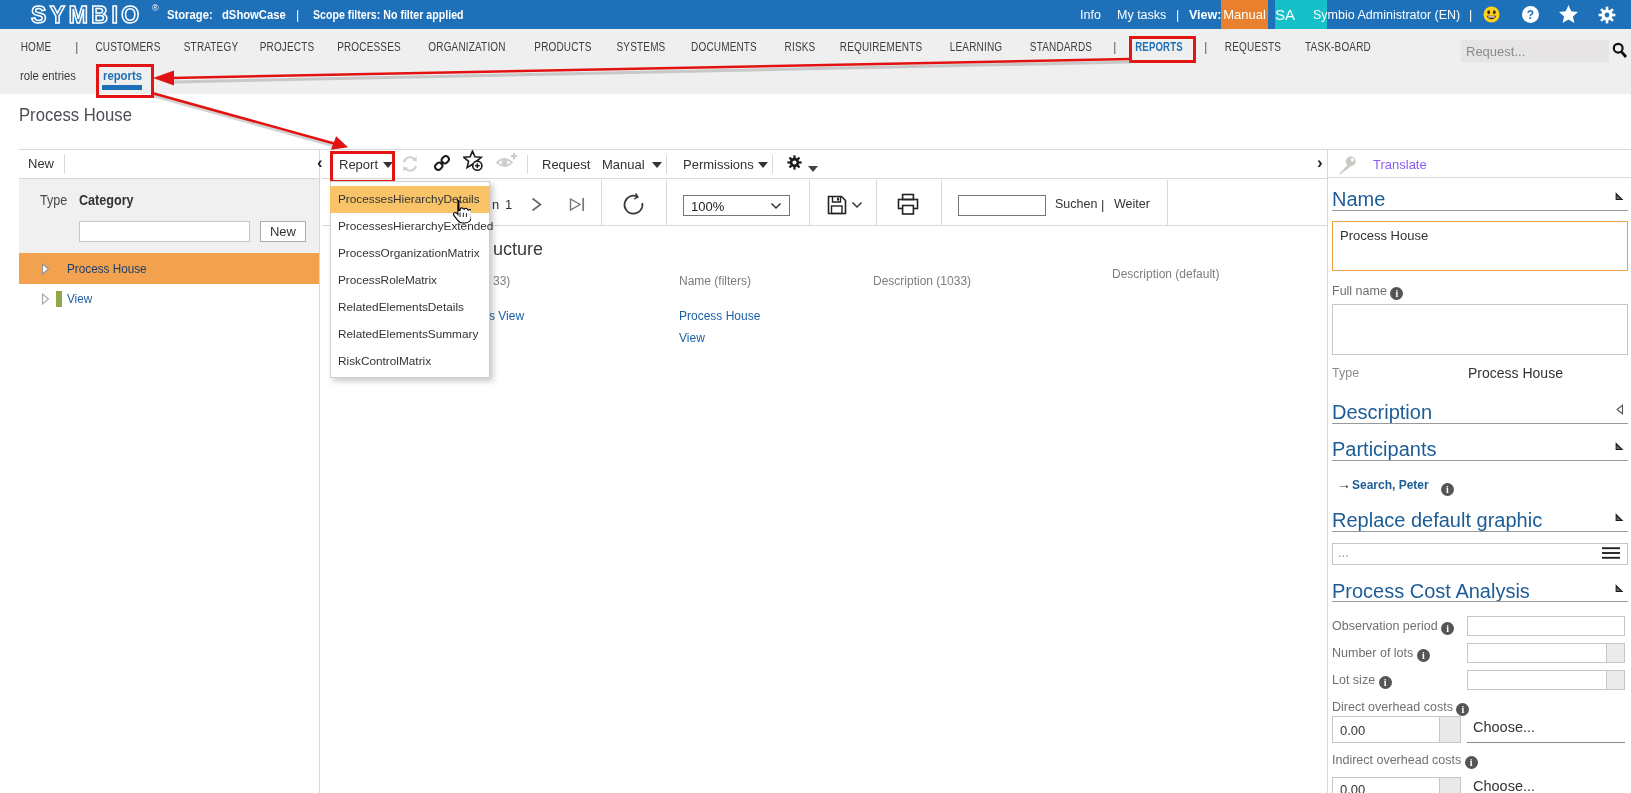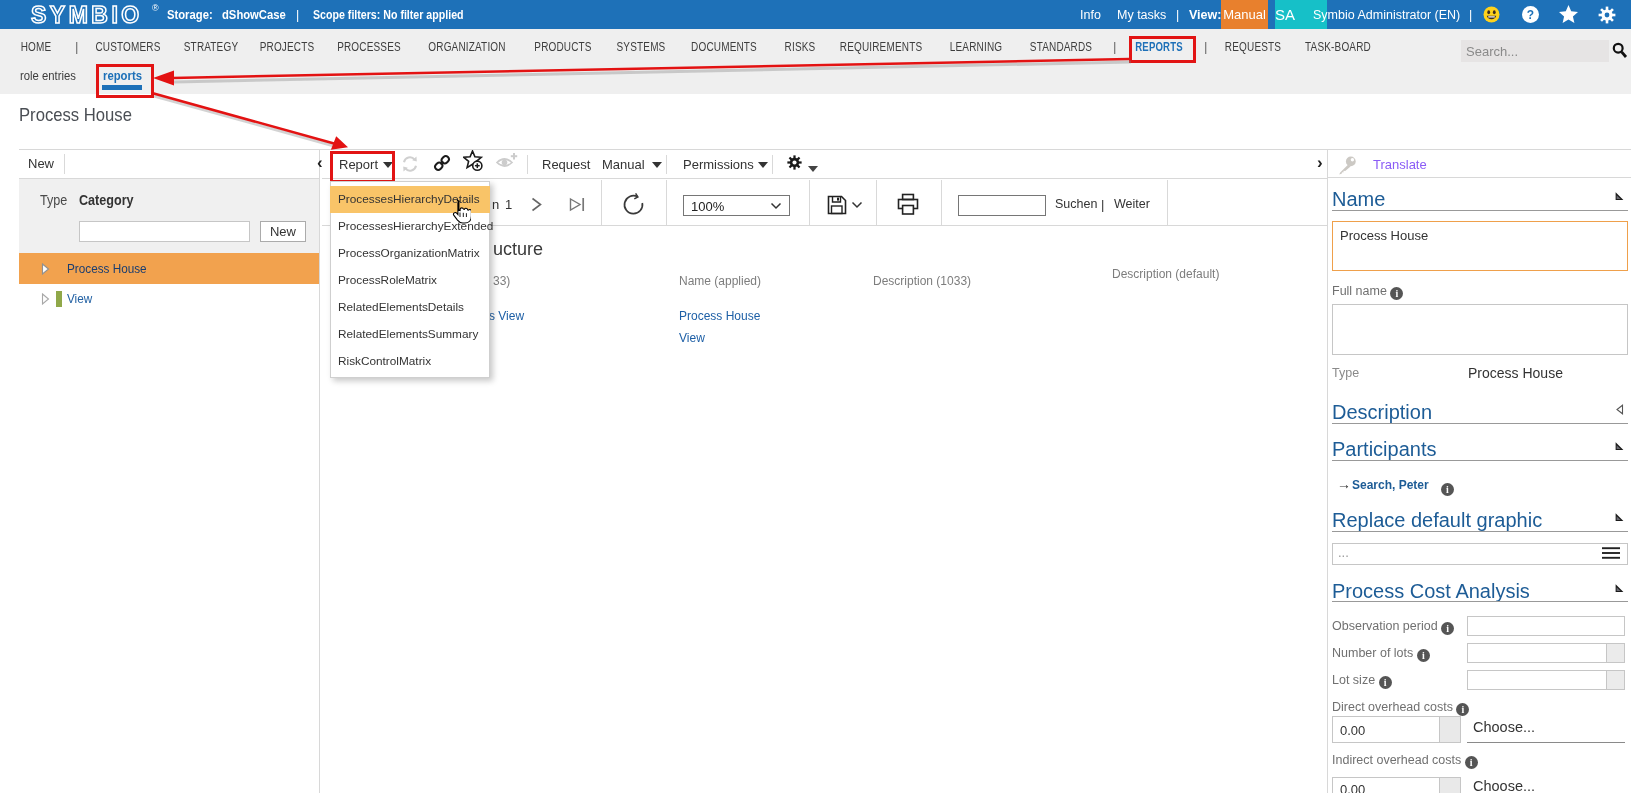--- a/index.html
+++ b/index.html
@@ -104,21 +104,21 @@
   <div class="mi" style="left:881px;">REQUIREMENTS</div>
   <div class="mi" style="left:976px;">LEARNING</div>
   <div class="mi" style="left:1061px;">STANDARDS</div>
   <div class="mi" style="left:1115px;">|</div>
   <div class="mi" style="left:1159px;color:#1d70b8;font-weight:bold;font-size:12px;">REPORTS</div>
   <div class="mi" style="left:1206px;">|</div>
   <div class="mi" style="left:1253px;">REQUESTS</div>
   <div class="mi" style="left:1338px;">TASK-BOARD</div>
   <div class="redbox" style="left:1129px;top:36px;width:61px;height:21px;"></div>
   <div class="abs" style="left:1461px;top:40px;width:148px;height:22px;background:#e6e4e4;"></div>
-  <div class="abs" style="left:1466px;top:44px;font-size:13px;color:#8a8a8a;">Search...</div>
+  <div class="abs" style="left:1466px;top:44px;font-size:13px;color:#8a8a8a;">Request...</div>
   <div class="abs" id="ic-magnifier" style="left:1612px;top:42px;">
       <svg width="16" height="17" viewBox="0 0 16 17">
         <circle cx="6.2" cy="6.2" r="4.4" fill="none" stroke="#111" stroke-width="2.2"></circle>
         <line x1="9.6" y1="9.9" x2="14" y2="15" stroke="#111" stroke-width="2.8"></line>
       </svg>
     </div>
 
   <div class="tab" style="left:20px;">role entries</div>
   <div class="tab" style="left:103px;color:#1d70b8;font-weight:bold;">reports</div>
   <div class="abs" style="left:102px;top:85px;width:40px;height:5px;background:#1d70b8;"></div>
@@ -291,21 +291,21 @@
     </div>
   <div class="sep-v" style="left:941px;top:180px;height:45px;"></div>
   <div class="abs" style="left:958px;top:195px;width:88px;height:21px;border:1px solid #767676;box-sizing:border-box;background:#fff;"></div>
   <div class="tbtxt" style="left:1055px;top:197px;font-size:12.5px;">Suchen</div>
   <div class="tbtxt" style="left:1101px;top:197px;">|</div>
   <div class="tbtxt" style="left:1114px;top:197px;font-size:12.5px;">Weiter</div>
   <div class="sep-v" style="left:1167px;top:180px;height:45px;"></div>
 
   <div class="abs" style="left:493px;top:239px;font-size:18px;color:#3a3a3a;">ucture</div>
   <div class="abs" style="left:493px;top:274px;font-size:12px;color:#7d7d7d;">33)</div>
-  <div class="abs" style="left:679px;top:274px;font-size:12px;color:#7d7d7d;">Name (applied)</div>
+  <div class="abs" style="left:679px;top:274px;font-size:12px;color:#7d7d7d;">Name (filters)</div>
   <div class="abs" style="left:873px;top:274px;font-size:12px;color:#7d7d7d;">Description (1033)</div>
   <div class="abs" style="left:1112px;top:267px;font-size:12px;color:#7d7d7d;">Description (default)</div>
   <div class="abs" style="left:489px;top:309px;font-size:12px;color:#1d5fa6;">s View</div>
   <div class="abs" style="left:679px;top:309px;font-size:12px;color:#1d5fa6;">Process House</div>
   <div class="abs" style="left:679px;top:331px;font-size:12px;color:#1d5fa6;">View</div>
 
   <div id="dropdown">
     <div style="height:4px;"></div>
     <div class="ddi" style="background:#f9c468;margin-left:-1px;margin-right:-1px;padding-left:8px;">ProcessesHierarchyDetails</div>
     <div class="ddi">ProcessesHierarchyExtended</div>

